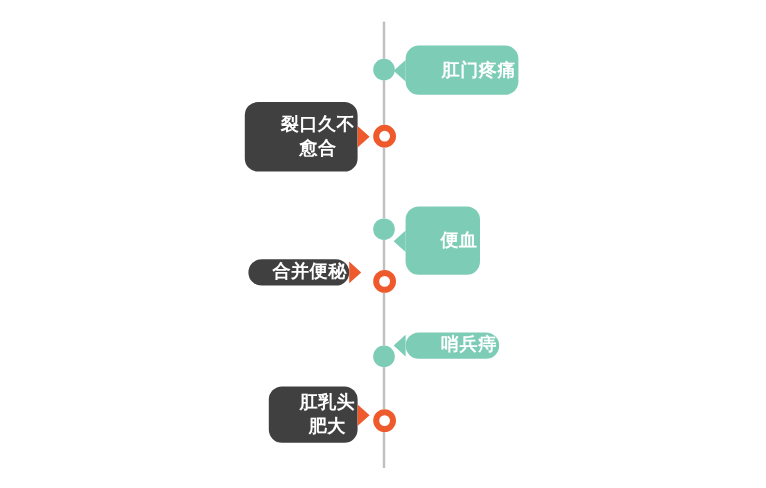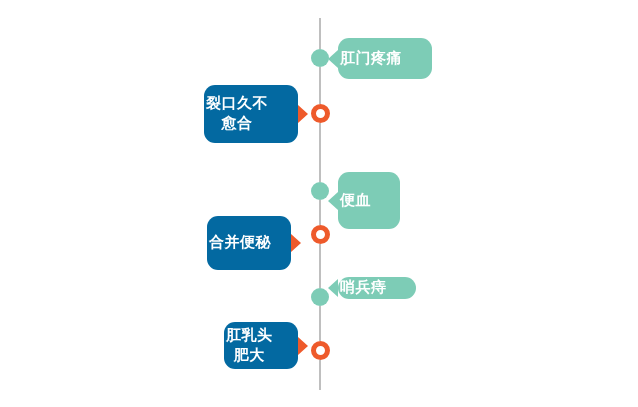--- a/index.html
+++ b/index.html
@@ -43,33 +43,33 @@
     border: 5px solid #ee5a2b;
   }
 
   
   .bubble {
     position: absolute;
     box-sizing: border-box;
     border-radius: 11px;
     display: flex;
     align-items: center;
-    justify-content: flex-start;
+    justify-content: flex-end;
     color: #ffffff;
     font-weight: bold;
     line-height: 1.32;
     text-align: center;
     letter-spacing: 0.5px;
   }
   .bubble-green {
     background: #7dccb6;
     font-size: 15px;
   }
   .bubble-orange {
-    background: #0369a1;
+    background: #404040;
     font-size: 15px;
   }
   .bubble .txt {
     padding: 0 2px;
     white-space: pre-line;
   }
 
   
   .tail {
     position: absolute;
@@ -120,21 +120,21 @@
 愈合</span>
   </div>
 
   <div class="marker marker-dot" style="left:311px; top:182px;"></div>
   <div class="bubble bubble-green" style="left:338px; top:172px; width:62px; height:57px;">
     <span class="tail tail-left"></span>
     <span class="txt">便血</span>
   </div>
 
   <div class="marker marker-ring" style="left:311px; top:225px;"></div>
-  <div class="bubble bubble-orange" style="left:207px; top:216px; width:84px; height:54px;">
+  <div class="bubble bubble-orange" style="left:207px; top:216px; width:84px; height:22px;">
     <span class="tail tail-right"></span>
     <span class="txt">合并便秘</span>
   </div>
 
   <div class="marker marker-dot" style="left:311px; top:288px;"></div>
   <div class="bubble bubble-green" style="left:338px; top:277px; width:78px; height:22px;">
     <span class="tail tail-left"></span>
     <span class="txt">哨兵痔</span>
   </div>
 

